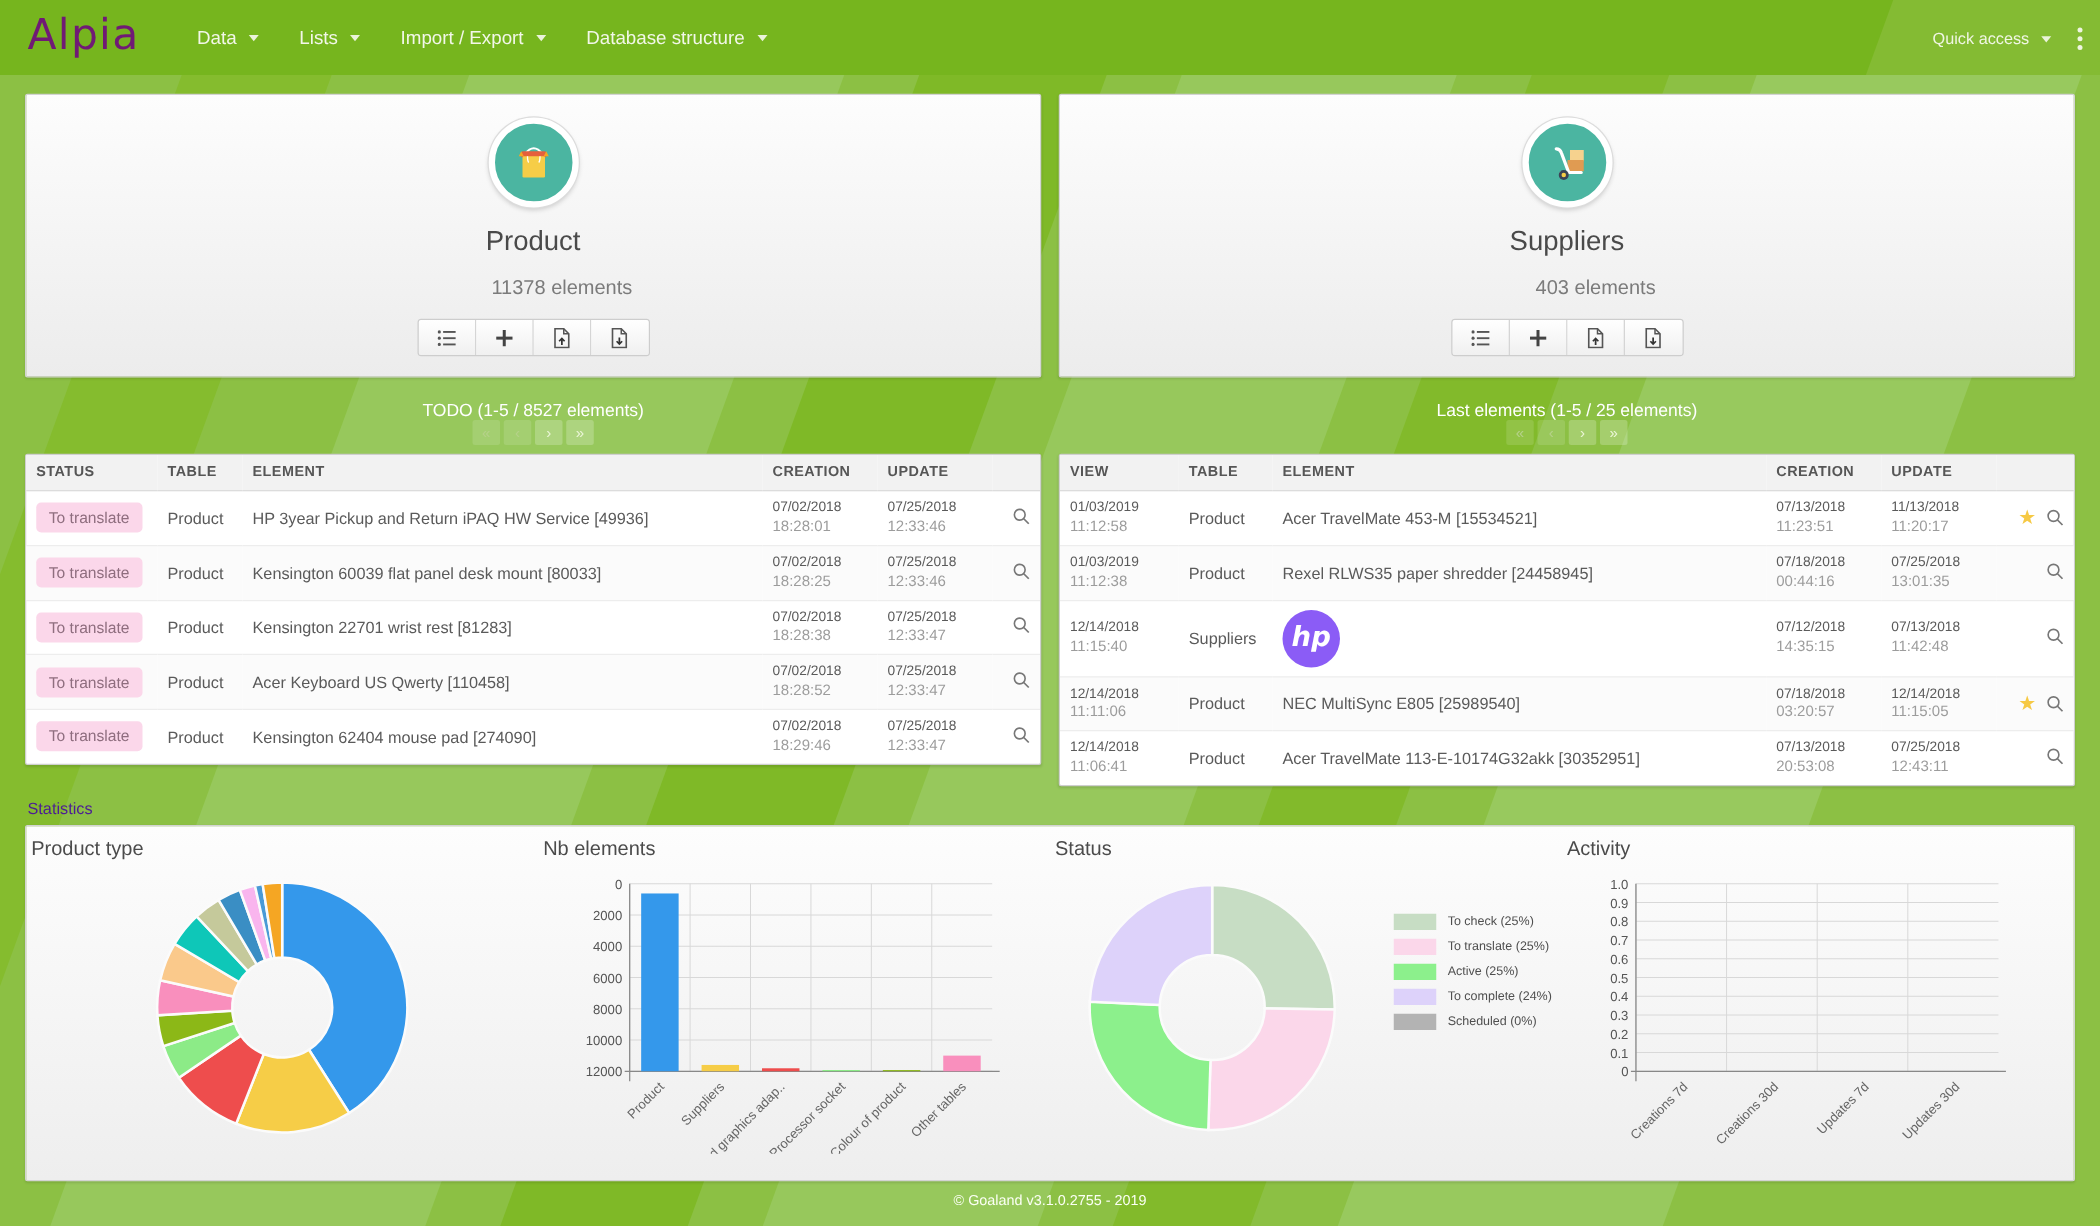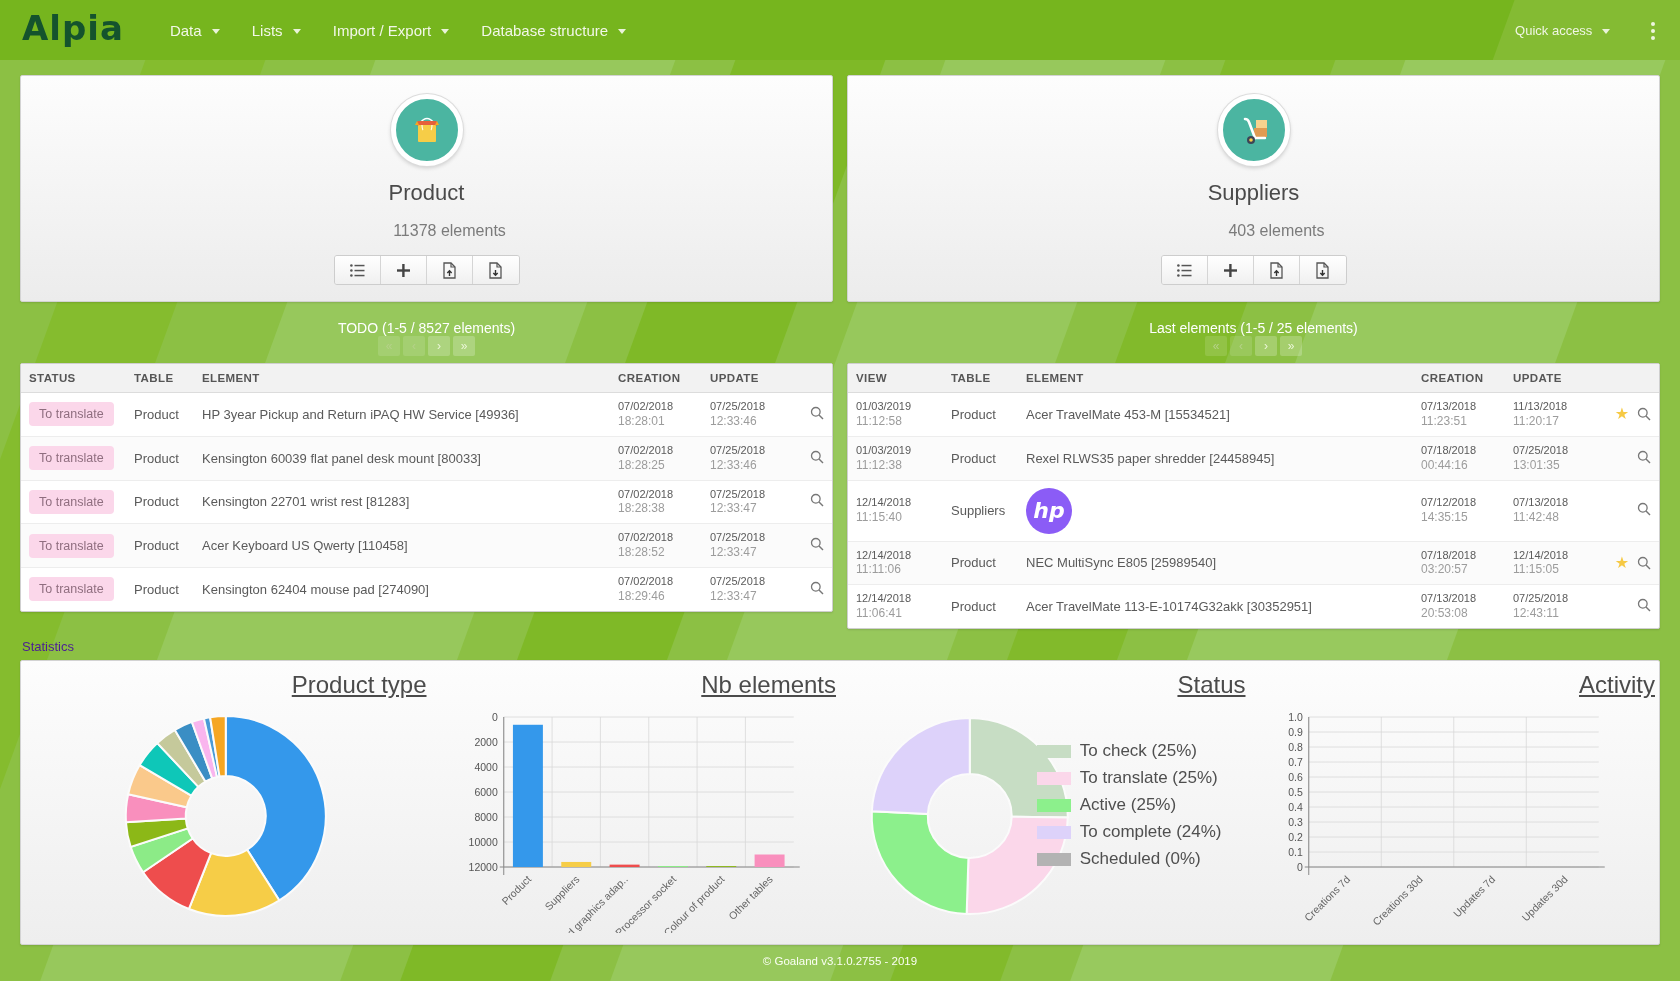--- a/index.html
+++ b/index.html
@@ -26,34 +26,34 @@
     height:60px; background:#76b51e;
     display:flex; align-items:center;
     overflow:hidden;
   }
   #topbar .slant{
     position:absolute; right:-40px; top:-30px; width:220px; height:140px;
     background:#84bb33; transform:skewX(-20deg); z-index:0;
   }
   .brand{
     position:relative; z-index:2;
-    color:#14532d; font-size:34px; letter-spacing:1px;
-    margin:0 0 0 22px; font-weight:700;
+    color:#701a75; font-size:34px; letter-spacing:1px;
+    margin:0 0 0 22px; font-weight:400;
     font-family:"DejaVu Sans", sans-serif;
     line-height:1;
     padding-bottom:5px;
   }
   .navmenu{ position:relative; z-index:2; display:flex; align-items:center; margin-left:30px; }
   .navitem{
     color:#f2f7e8; font-size:15px; padding:10px 16px; cursor:pointer;
     white-space:nowrap;
   }
   .caret{ display:inline-block; margin-left:6px; border-left:4px solid transparent;
     border-right:4px solid transparent; border-top:5px solid #eaf3da; vertical-align:middle;}
-  .rightnav{ position:relative; z-index:2; margin-left:auto; display:flex; align-items:flex-end; padding-right:14px;gap:20px;}
+  .rightnav{ position:relative; z-index:2; margin-left:auto; display:flex; align-items:flex-end; padding-right:3px;}
   .quick{ color:#f0f6e4; font-size:13px; cursor:pointer; padding:8px 10px;}
   .kebab{ width:26px; display:flex; flex-direction:column; align-items:center; gap:3px; cursor:pointer; padding:6px 0;}
   .kebab i{ width:4px;height:4px;border-radius:50%; background:#eef5e0; display:block;}
 
   
   #page{ position:relative; z-index:3; padding:0 20px; }
   .row{ display:flex; gap:14px; }
 
   
   .entity-card{
@@ -125,23 +125,23 @@
 
   
   .stats-label{ color:#4c1d95; font-size:13px; padding:10px 2px 6px;}
   .stats-box{
     background:linear-gradient(#fdfdfd,#eeeeee);
     border:1px solid #d3d3d3; border-radius:2px;
     display:flex; box-shadow:0 1px 2px rgba(0,0,0,.12);
     height:285px;
   }
   .chart-cell{ flex:1; position:relative; padding:10px 4px;}
-  .chart-title{ text-align:right; font-size:24px; color:#4b4b4b; font-weight:400; margin-bottom:4px;text-decoration:underline;}
+  .chart-title{ text-align:left; font-size:16px; color:#4b4b4b; font-weight:400; margin-bottom:4px;}
   .chart-area{ position:relative; height:230px;}
-  .legend{ position:absolute; right:24px; top:38px; font-size:17px; color:#4f4f4f;}
+  .legend{ position:absolute; right:4px; top:38px; font-size:10px; color:#4f4f4f;}
   .legend div{ display:flex; align-items:center; margin-bottom:7px;}
   .legend i{ width:34px;height:13px; display:inline-block; margin-right:9px;}
 
   
   #footer{
     position:absolute; bottom:0; left:0; right:0; height:40px; z-index:3;
     display:flex; align-items:center; justify-content:center;
     color:#fbfff4; font-size:11.5px;
   }
 </style>

